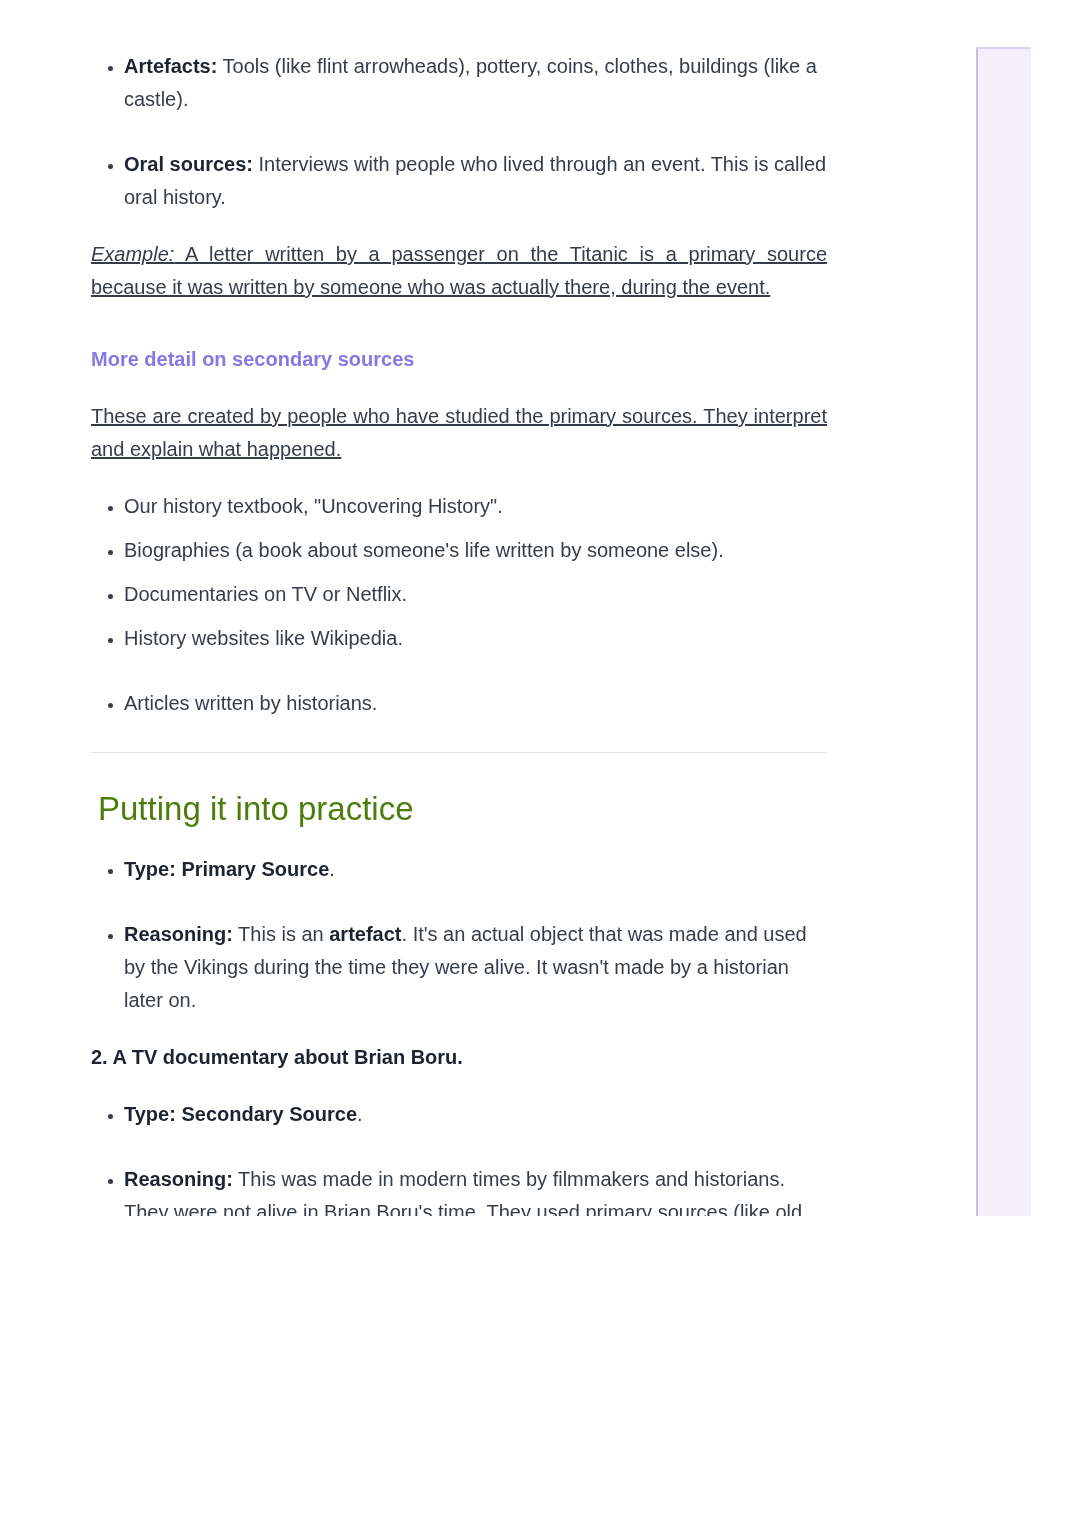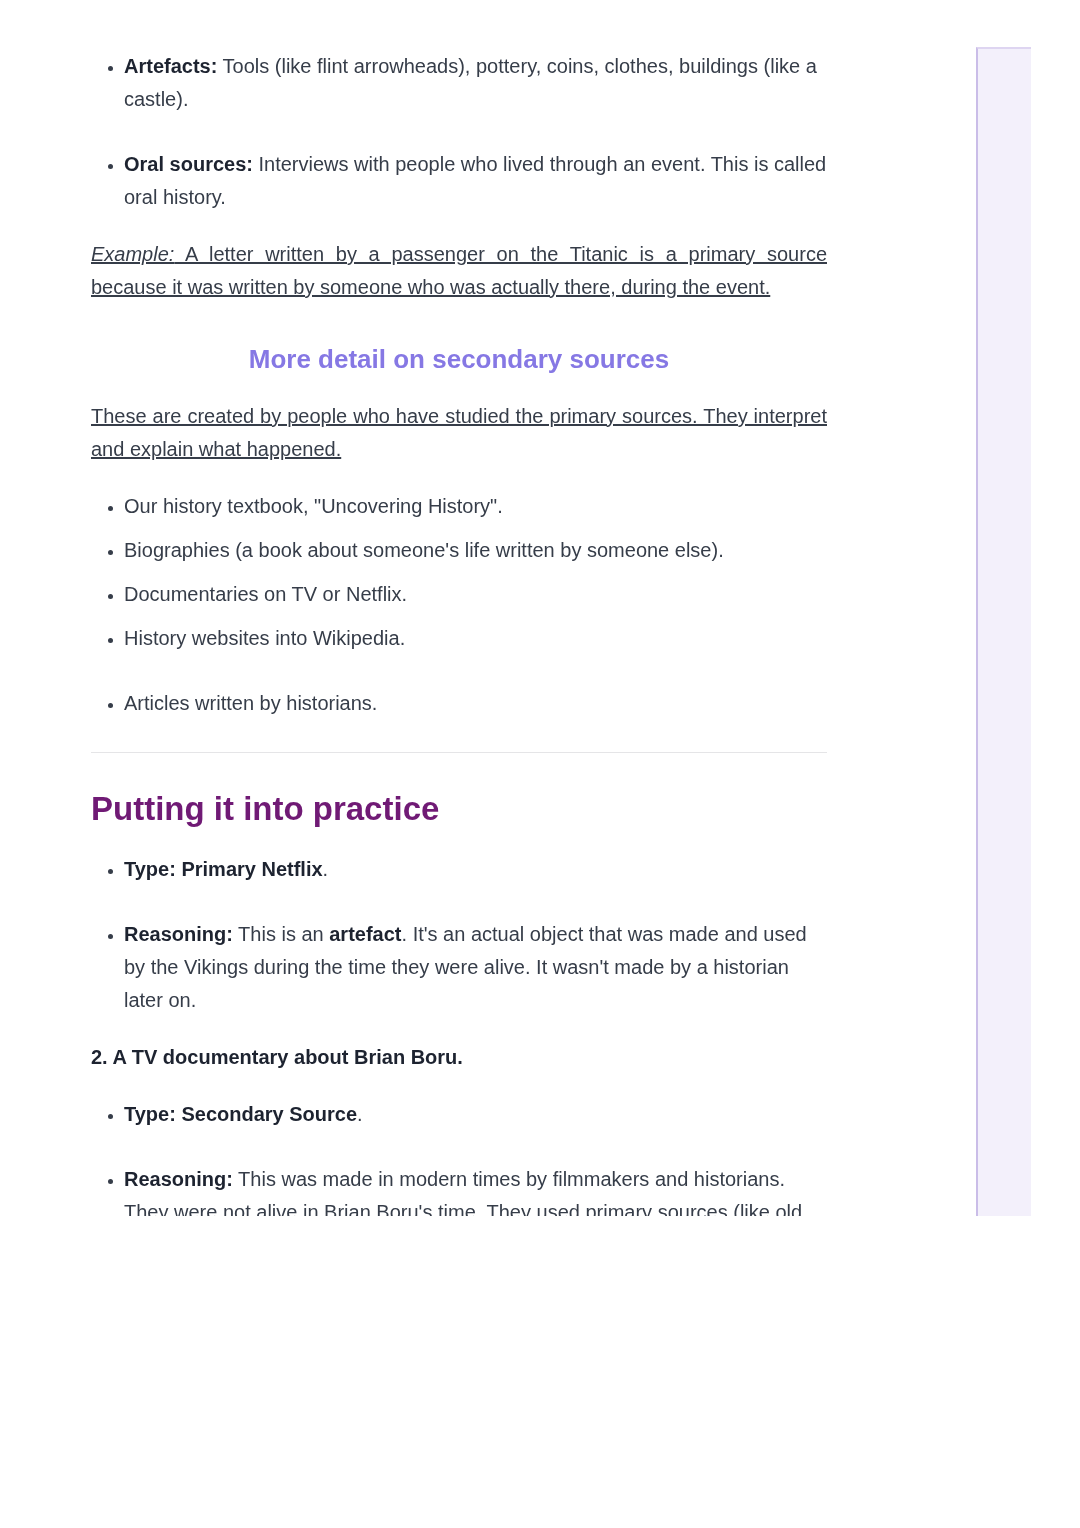--- a/index.html
+++ b/index.html
@@ -33,32 +33,31 @@
   .content ul {
     margin: 24px 0;
     padding-left: 33px;
     list-style: disc outside;
   }
   .content li { margin-bottom: 11px; }
   .content li:last-child { margin-bottom: 0; margin-top: 32px; }
   .content li::marker { font-size: 15px; color: #363d49; }
   .content h3 {
     margin: 38px 0 24px;
-    font-size: 26px;
+    font-size: 20px;
     line-height: 34px;
     font-weight: 700;
     color: #8678e4;
-    text-align: center;
   }
   .content h2 {
-    margin: 36px 0 16px;
+    margin: 36px 7px 16px;
     font-size: 33px;
     line-height: 40px;
-    font-weight: 700;
-    color: #701a75;
+    font-weight: 400;
+    color: #4d7c0f;
   }
   .content hr {
     border: none;
     border-top: 1px solid #e5e5e7;
     height: 0;
     margin: 32px 0 36px;
   }
   .side-stripe {
     position: absolute;
     left: 976px;
@@ -92,27 +91,27 @@
         <li><strong>Artefacts:</strong><span> Tools (like flint arrowheads), pottery, coins, clothes, buildings (like a castle).</span></li>
         <li><strong>Oral sources:</strong><span> Interviews with people who lived through an event. This is called oral history.</span></li>
       </ul>
       <p class="justify"><em>Example:</em><span> A letter written by a passenger on the Titanic is a primary source because it was written by someone who was actually there, during the event.</span></p>
       <h3>More detail on secondary sources</h3>
       <p class="justify"><span>These are created by people who have studied the primary sources. They interpret and explain what happened.</span></p>
       <ul>
         <li><span>Our history textbook, "Uncovering History".</span></li>
         <li><span>Biographies (a book about someone's life written by someone else).</span></li>
         <li><span>Documentaries on TV or Netflix.</span></li>
-        <li><span>History websites into Wikipedia.</span></li>
+        <li><span>History websites like Wikipedia.</span></li>
         <li><span>Articles written by historians.</span></li>
       </ul>
       <hr>
       <h2>Putting it into practice</h2>
       <ul>
-        <li><strong>Type: Primary Netflix</strong><span>.</span></li>
+        <li><strong>Type: Primary Source</strong><span>.</span></li>
         <li><strong>Reasoning:</strong><span> This is an </span><strong>artefact</strong><span>. It's an actual object that was made and used by the Vikings during the time they were alive. It wasn't made by a historian later on.</span></li>
       </ul>
       <p class="bold-line"><strong>2. A TV documentary about Brian Boru.</strong></p>
       <ul>
         <li><strong>Type: Secondary Source</strong><span>.</span></li>
         <li><strong>Reasoning:</strong><span> This was made in modern times by filmmakers and historians. They were not alive in Brian Boru's time. They used primary sources (like old annals and archaeological finds) to create the documentary.</span></li>
       </ul>
     </div>
   <div class="side-stripe"></div>
   <div class="watermark">(c) Knowunity 2028</div>

